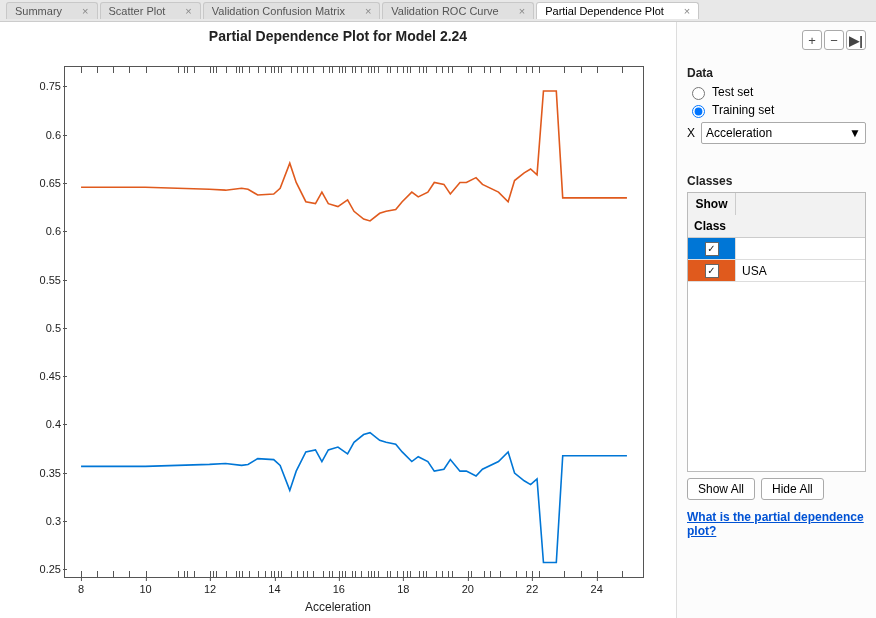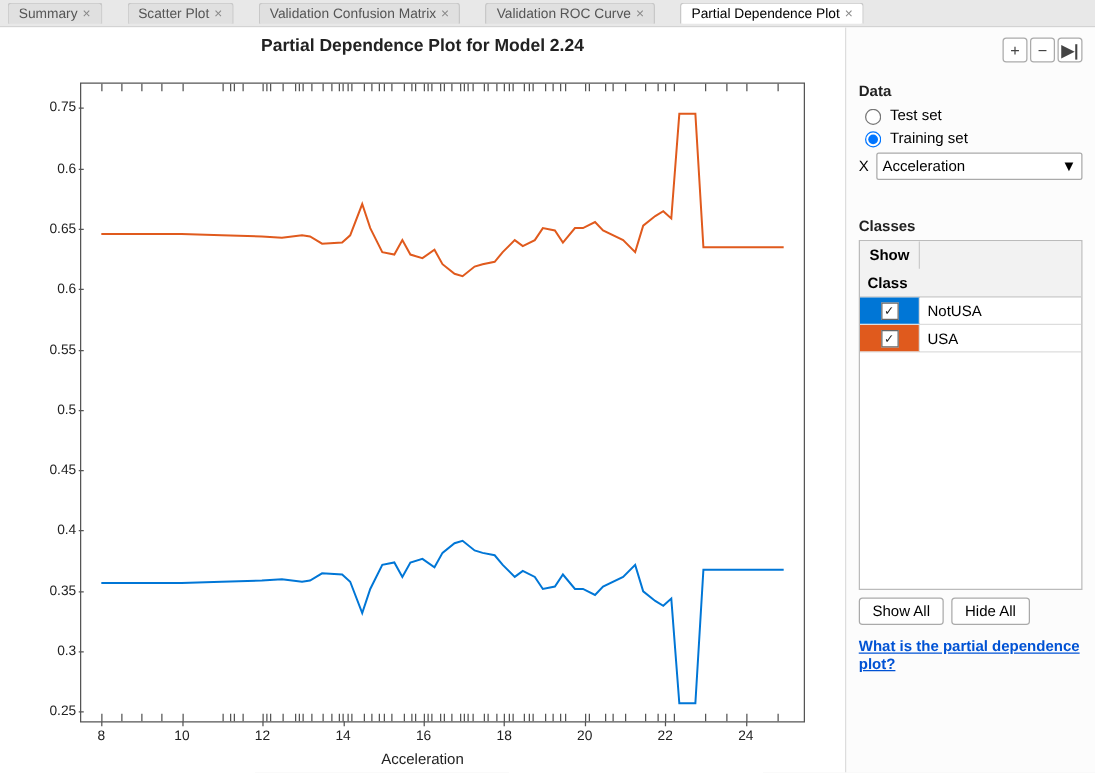--- a/index.html
+++ b/index.html
@@ -16,26 +16,26 @@
     display: flex;
     align-items: center;
     background: #e8e8e8;
     border-bottom: 1px solid #ccc;
     height: 22px;
     padding-left: 6px;
   }
   .tab {
     display: flex;
     align-items: center;
-    gap: 4px;
+    gap: 20px;
     padding: 2px 8px;
     background: #e0e0e0;
     border: 1px solid #c8c8c8;
     border-bottom: none;
-    margin-right: 20px;
+    margin-right: 2px;
     border-radius: 3px 3px 0 0;
     color: #555;
     font-size: 11px;
     cursor: pointer;
     white-space: nowrap;
   }
   .tab.active {
     background: #fff;
     color: #000;
     font-weight: 500;
@@ -511,21 +511,20 @@
     <div class="classes-table">
       <div class="classes-header">
         <div class="col-show">Show</div>
         <div class="col-class">Class</div>
       </div>
       <div id="class-rows">
           <div class="class-row">
             <div class="class-show" style="background: rgb(0, 118, 214);">
               <div class="class-cb">✓</div>
             </div>
-            <div class="class-label">NotUSA</div>
           </div>
           <div class="class-row">
             <div class="class-show" style="background: rgb(224, 90, 29);">
               <div class="class-cb">✓</div>
             </div>
             <div class="class-label">USA</div>
           </div>
         </div>
     </div>
 

